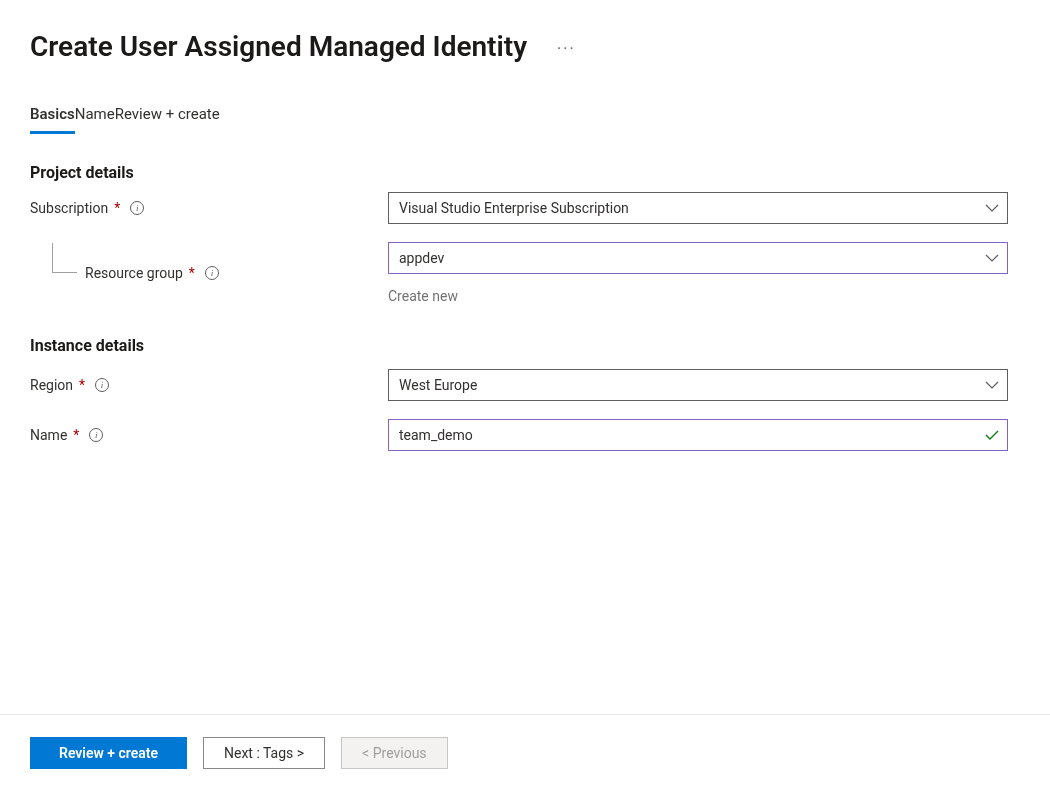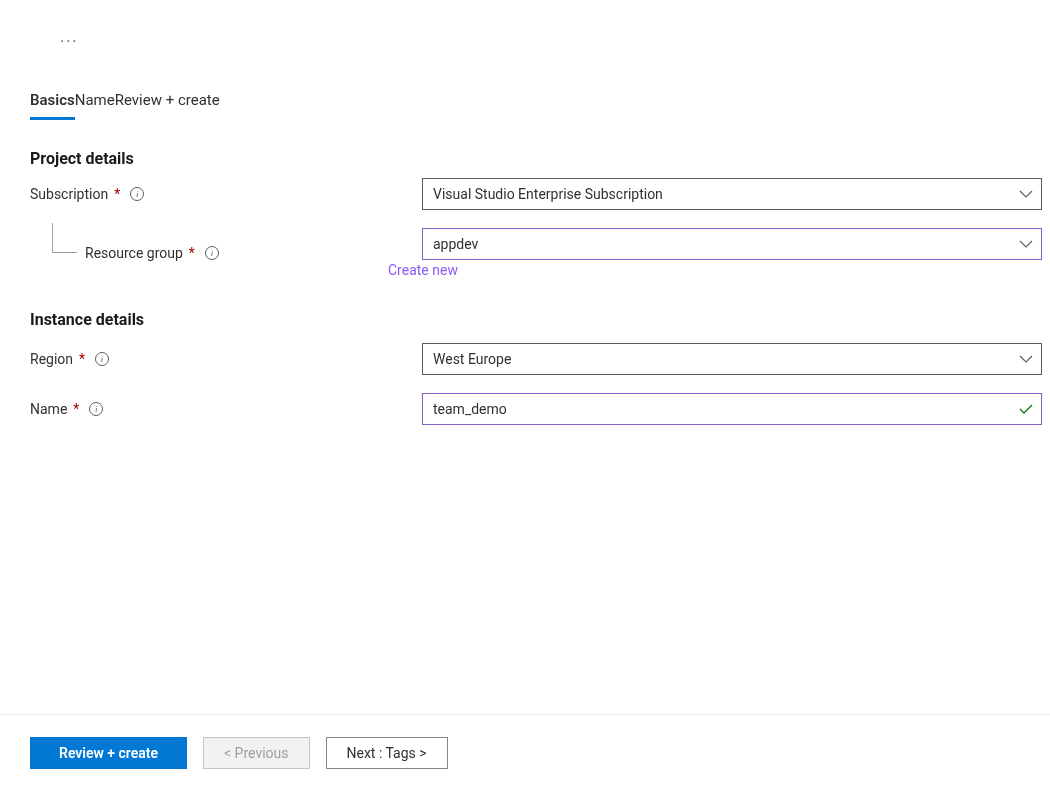--- a/index.html
+++ b/index.html
@@ -136,38 +136,37 @@
     border: 1px solid #605e5c;
     background: #fff;
     padding: 0 30px 0 10px;
     font-size: 14px;
     font-family: inherit;
     color: #323130;
     position: relative;
     display: flex;
     align-items: center;
     cursor: pointer;
-    margin-left: 34px;
   }
   .select.highlight, .text-input.highlight {
     border: 1px solid #8661c5;
   }
   .select .chevron, .text-input .check-icon {
     position: absolute;
     right: 8px;
     top: 50%;
     transform: translateY(-50%);
     pointer-events: none;
   }
   .chevron svg, .check-icon svg { display: block; }
 
   .helper-link {
-    color: #8b5cf6;
-    font-size: 14px;
-    margin-top: 2px;
+    color: #737373;
+    font-size: 14px;
+    margin-top: 14px;
     display: inline-block;
     cursor: pointer;
   }
 
   .spacer-sm { height: 26px; }
 
   
   .footer {
     position: absolute;
     left: 0; right: 0;
@@ -198,20 +197,21 @@
     background: #f3f2f1;
     border-color: #c8c6c4;
     color: #a19f9d;
     cursor: default;
   }
 </style>
 </head>
 <body>
 
 <div class="page-title-row">
+  <h1 class="page-title">Create User Assigned Managed Identity</h1>
   <span class="more-icon">···</span>
 </div>
 
 <div class="tabs">
   <div class="tab active">Basics</div>
   <div class="tab">Name</div>
   <div class="tab">Review + create</div>
 </div>
 
 <div class="content">
@@ -293,15 +293,15 @@
             </svg>
         </span>
       </div>
     </div>
   </div>
 
 </div>
 
 <div class="footer">
   <button class="btn btn-primary">Review + create</button>
+  <button class="btn">Next : Tags &gt;</button>
   <button class="btn btn-disabled">&lt; Previous</button>
-  <button class="btn">Next : Tags &gt;</button>
 </div>
 
 </body></html>

